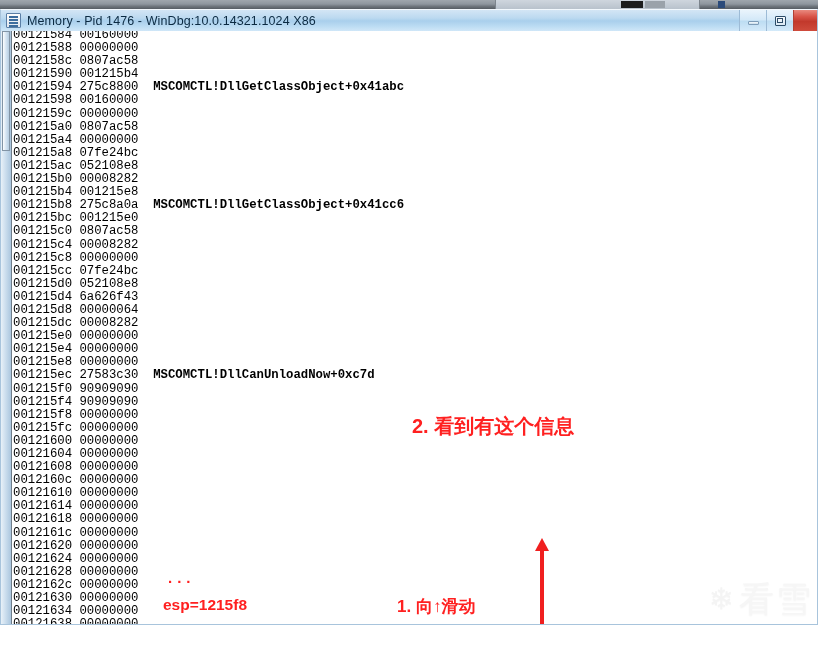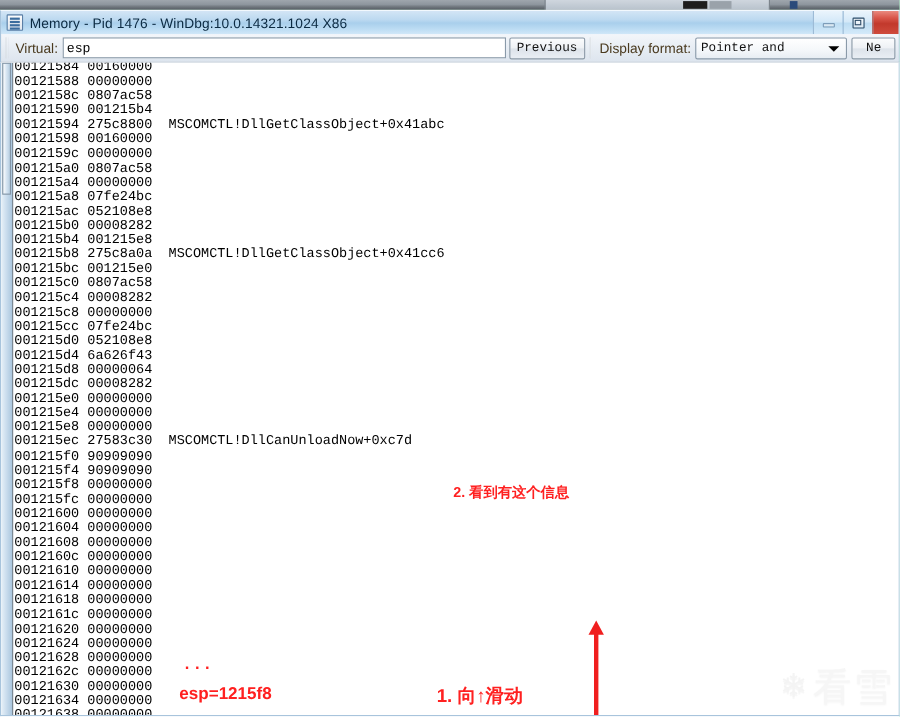--- a/index.html
+++ b/index.html
@@ -269,30 +269,30 @@
     position: absolute;
     left: 12px; top: -2px;
     font-family: "Liberation Mono", "DejaVu Sans Mono", monospace;
     font-size: 12.3px;
     line-height: 13.1px;
     color: #000000;
     white-space: pre;
     letter-spacing: 0px;
   }
   .mem .row { height: 13.1px; }
-  .mem .sym { display: inline; }
+  .mem .sym { display: inline; font-weight: bold; }
 
   
   .anno {
     position: absolute;
     color: #ff2020;
     font-family: "Liberation Sans", sans-serif;
     white-space: nowrap;
   }
-  #anno-2 { left: 411px; top: 382px; font-size: 13px; font-weight: bold; }
+  #anno-2 { left: 411px; top: 382px; font-size: 20px; font-weight: bold; }
   #anno-1 { left: 396px; top: 564px; font-size: 17px; font-weight: bold; }
   #anno-esp { left: 162px; top: 565px; font-size: 15.5px; font-weight: bold; }
   #anno-dots {
     left: 167px; top: 538px;
     font-size: 15px; font-weight: bold; letter-spacing: 5px;
   }
 
   
   .red-arrow {
     position: absolute;
@@ -364,33 +364,20 @@
         </div>
         <div class="wb">
           <span class="restore-glyph"></span>
         </div>
         <div class="wb close">
           <span></span>
         </div>
       </div>
     </div>
 
-    <div class="toolbar">
-      <span class="grip"></span>
-      <span class="tb-label">Virtual:</span>
-      <input class="tb-input" id="virtual-input" type="text" value="esp" style="">
-      <div class="tb-button">Previous</div>
-      <span class="grip"></span>
-      <span class="tb-label">Display format:</span>
-      <div class="tb-select">
-        <span>Pointer and</span>
-        <span class="arrow"></span>
-      </div>
-      <div class="tb-btn-clipped">Ne</div>
-    </div>
 
     <div class="client">
 
       <div class="left-gutter">
         <div class="thumb"></div>
       </div>
 
       <div class="mem" id="mem-list"><div class="row"><span>00121584 </span><span>00160000</span></div><div class="row"><span>00121588 </span><span>00000000</span></div><div class="row"><span>0012158c </span><span>0807ac58</span></div><div class="row"><span>00121590 </span><span>001215b4</span></div><div class="row"><span>00121594 </span><span>275c8800</span><span class="sym">  MSCOMCTL!DllGetClassObject+0x41abc</span></div><div class="row"><span>00121598 </span><span>00160000</span></div><div class="row"><span>0012159c </span><span>00000000</span></div><div class="row"><span>001215a0 </span><span>0807ac58</span></div><div class="row"><span>001215a4 </span><span>00000000</span></div><div class="row"><span>001215a8 </span><span>07fe24bc</span></div><div class="row"><span>001215ac </span><span>052108e8</span></div><div class="row"><span>001215b0 </span><span>00008282</span></div><div class="row"><span>001215b4 </span><span>001215e8</span></div><div class="row"><span>001215b8 </span><span>275c8a0a</span><span class="sym">  MSCOMCTL!DllGetClassObject+0x41cc6</span></div><div class="row"><span>001215bc </span><span>001215e0</span></div><div class="row"><span>001215c0 </span><span>0807ac58</span></div><div class="row"><span>001215c4 </span><span>00008282</span></div><div class="row"><span>001215c8 </span><span>00000000</span></div><div class="row"><span>001215cc </span><span>07fe24bc</span></div><div class="row"><span>001215d0 </span><span>052108e8</span></div><div class="row"><span>001215d4 </span><span>6a626f43</span></div><div class="row"><span>001215d8 </span><span>00000064</span></div><div class="row"><span>001215dc </span><span>00008282</span></div><div class="row"><span>001215e0 </span><span>00000000</span></div><div class="row"><span>001215e4 </span><span>00000000</span></div><div class="row"><span>001215e8 </span><span>00000000</span></div><div class="row"><span>001215ec </span><span>27583c30</span><span class="sym">  MSCOMCTL!DllCanUnloadNow+0xc7d</span></div><div class="row"><span>001215f0 </span><span>90909090</span></div><div class="row"><span>001215f4 </span><span>90909090</span></div><div class="row"><span>001215f8 </span><span>00000000</span></div><div class="row"><span>001215fc </span><span>00000000</span></div><div class="row"><span>00121600 </span><span>00000000</span></div><div class="row"><span>00121604 </span><span>00000000</span></div><div class="row"><span>00121608 </span><span>00000000</span></div><div class="row"><span>0012160c </span><span>00000000</span></div><div class="row"><span>00121610 </span><span>00000000</span></div><div class="row"><span>00121614 </span><span>00000000</span></div><div class="row"><span>00121618 </span><span>00000000</span></div><div class="row"><span>0012161c </span><span>00000000</span></div><div class="row"><span>00121620 </span><span>00000000</span></div><div class="row"><span>00121624 </span><span>00000000</span></div><div class="row"><span>00121628 </span><span>00000000</span></div><div class="row"><span>0012162c </span><span>00000000</span></div><div class="row"><span>00121630 </span><span>00000000</span></div><div class="row"><span>00121634 </span><span>00000000</span></div><div class="row"><span>00121638 </span><span>00000000</span></div></div>
 
       <div class="anno" id="anno-2">2. 看到有这个信息</div>

